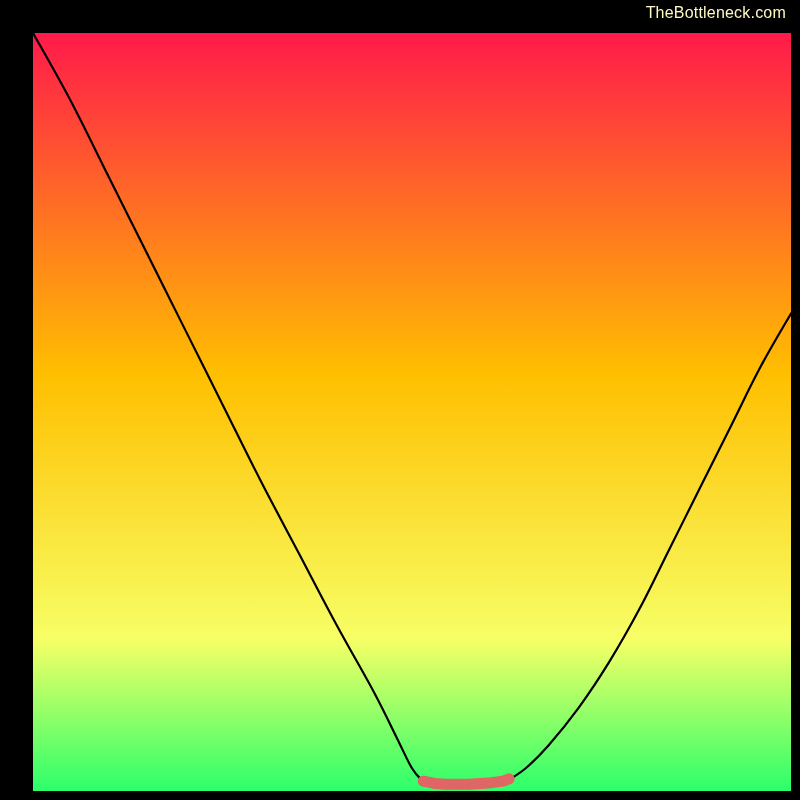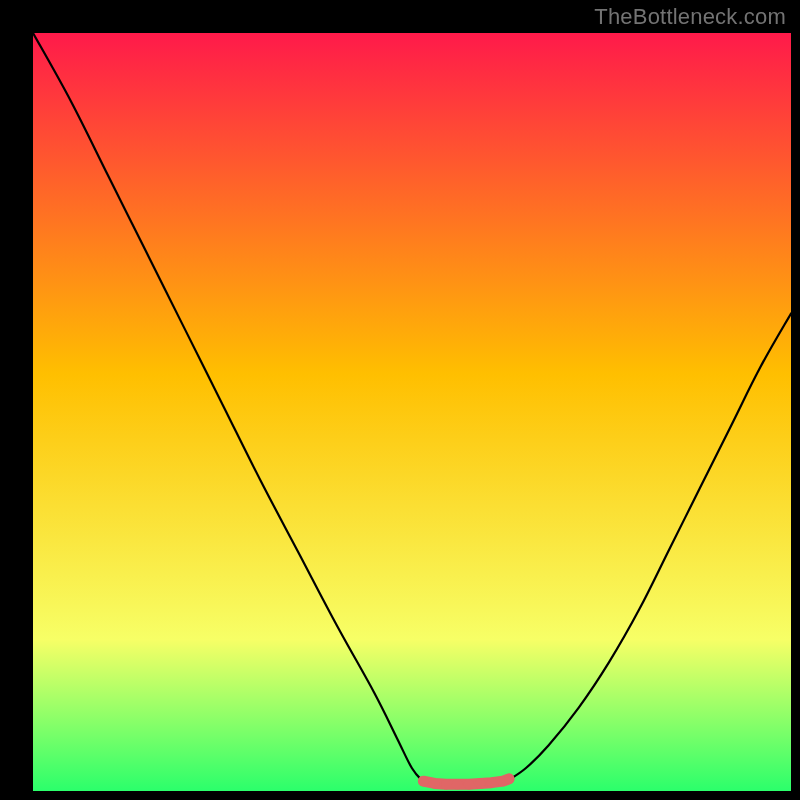--- a/index.html
+++ b/index.html
@@ -14,22 +14,22 @@
     position: relative;
     width: 800px;
     height: 800px;
     background: #000;
   }
   .watermark {
     position: absolute;
     top: 4px;
     right: 14px;
     font-family: Arial, Helvetica, sans-serif;
-    font-size: 22px;
-    color: #737373;
+    font-size: 16px;
+    color: #fef9c3;
     letter-spacing: 0.2px;
     z-index: 10;
   }
   .plot {
     position: absolute;
     left: 33px;
     top: 33px;
     width: 758px;
     height: 758px;
   }

